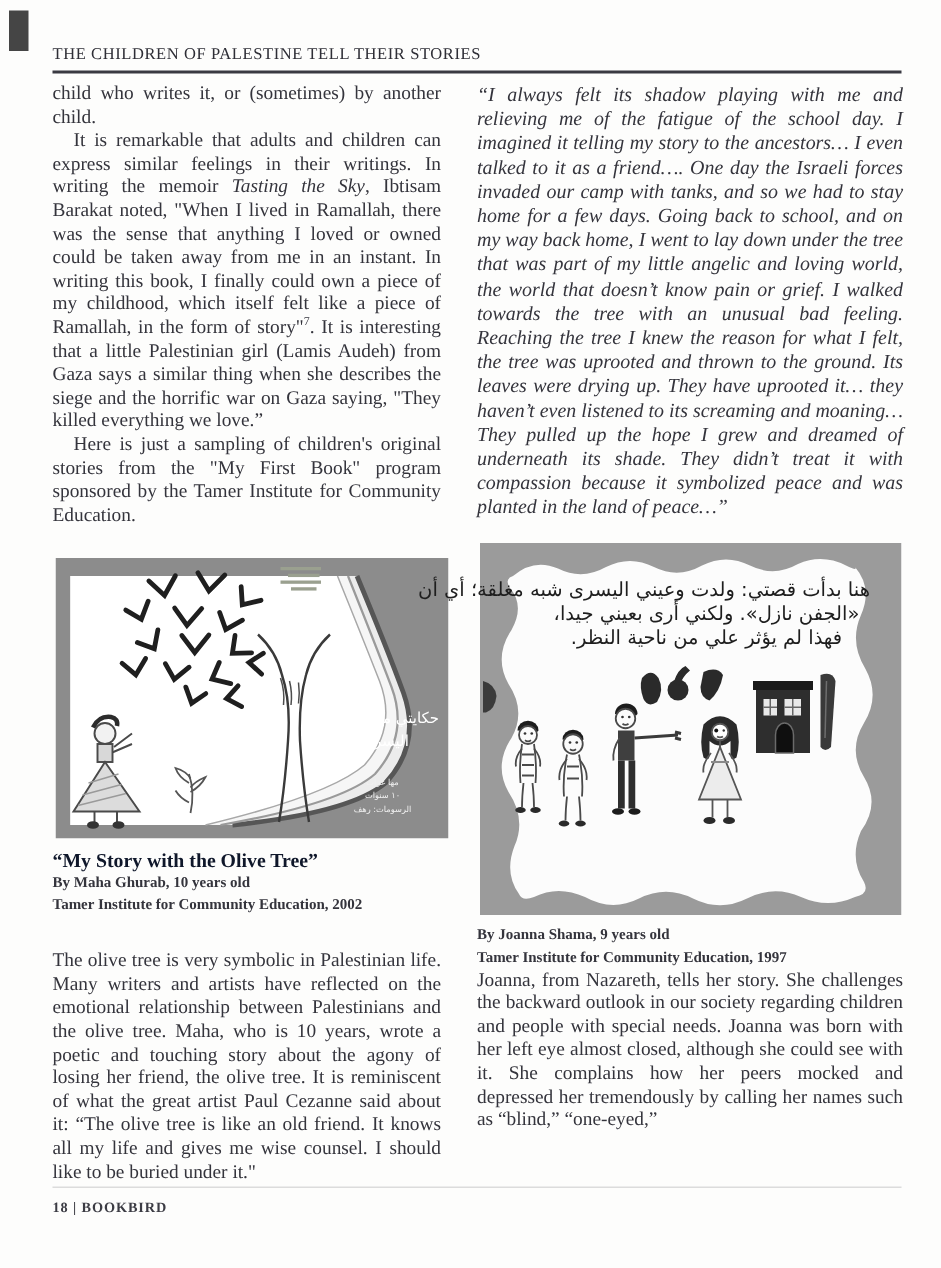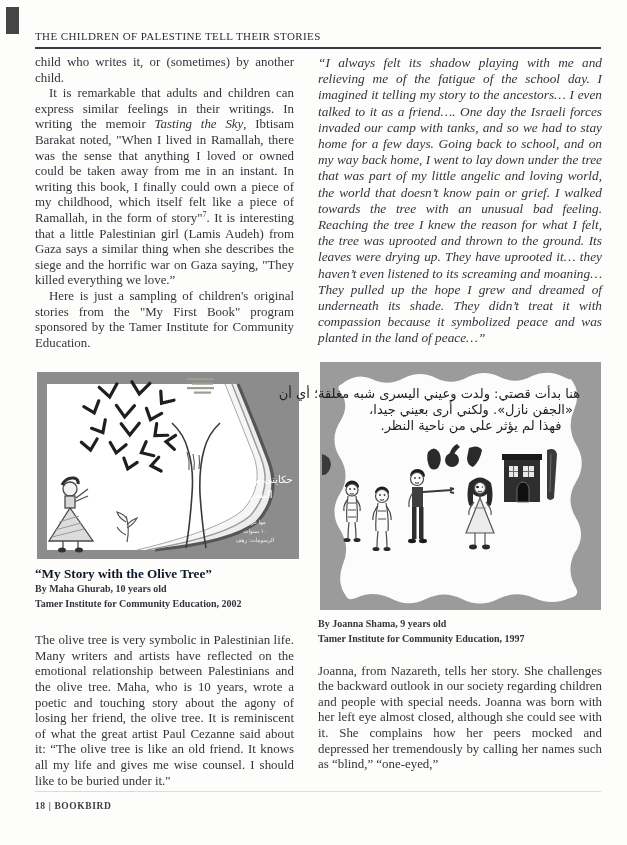--- a/index.html
+++ b/index.html
@@ -44,21 +44,21 @@
     position:absolute;left:42px;top:24px;width:218px;text-align:center;direction:rtl;
     font-size:13px;line-height:16px;color:#1e1e1e;
     font-family:"DejaVu Sans", sans-serif;
   }
   .drawing-text div{white-space:nowrap;}
 
   .caption{margin-top:7px;}
   .caption .cap-title{font-size:13.2px;font-weight:bold;line-height:15px;text-align:left;color:#0f172a;}
   .caption .cap-line{font-size:10px;line-height:15px;text-align:left;font-weight:bold;}
   .after-caption{margin-top:22px;}
-  .after-caption-r{margin-top:18px;}
+  .after-caption-r{}
 
   .footer-rule{position:absolute;left:35px;top:791px;width:566px;height:1px;background:#dcdcdc;}
   .footer{position:absolute;left:35px;top:801px;font-size:9.5px;letter-spacing:.6px;color:#3c3c44;font-weight:bold;}
   .footer span{margin-right:3px;}
 </style>
 </head>
 <body>
 
 <div class="corner-mark"></div>
 

